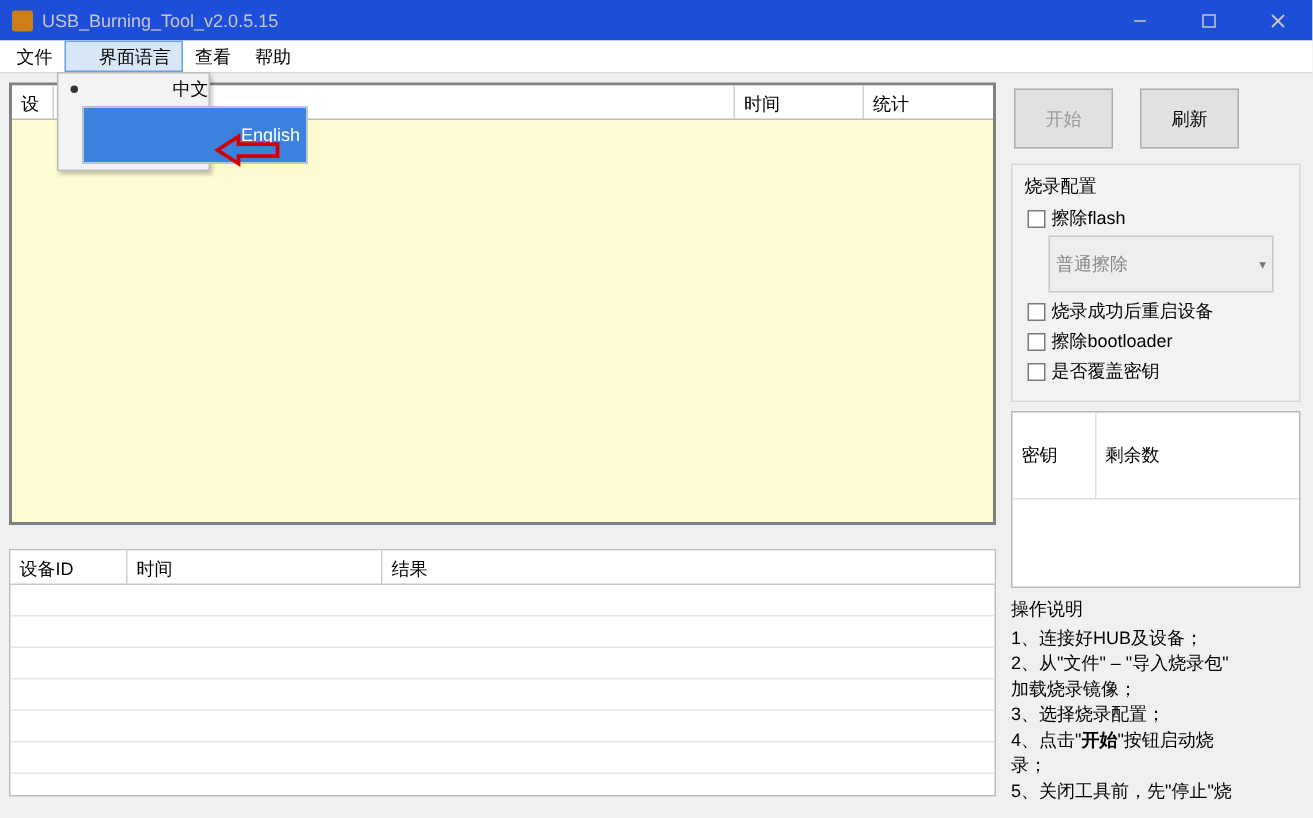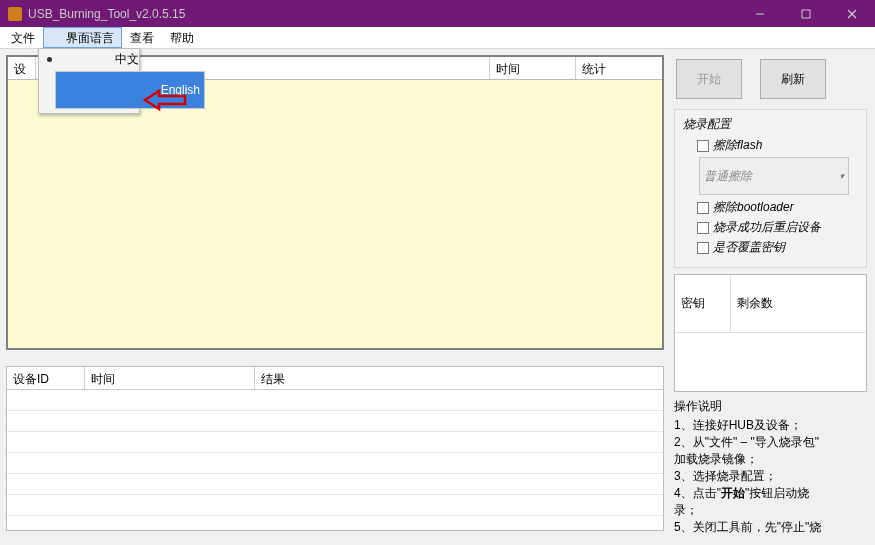--- a/index.html
+++ b/index.html
@@ -1,20 +1,20 @@
 <!DOCTYPE html>
 <html><head>
 <meta charset="utf-8">
 <style>
   * { box-sizing: border-box; }
   html, body { margin: 0; padding: 0; width: 875px; height: 545px; font-family: "Tahoma","Microsoft YaHei","SimSun",sans-serif; font-size: 12px; overflow: hidden; }
   body { background:#f0f0f0; }
 
   
-  .titlebar { height:27px; background:#701a75; color:#aaa; display:flex; align-items:center; }
+  .titlebar { height:27px; background:#1d4ed8; color:#aaa; display:flex; align-items:center; }
   .titlebar .app-ico { width:14px; height:14px; margin:0 6px 0 8px; background:#cf7f1a; display:inline-block; border-radius:2px; }
   .titlebar .title { flex:1; color:#c8c8c8; font-size:12px; }
   .titlebar .winbtn { width:46px; height:27px; display:flex; align-items:center; justify-content:center; color:#c8c8c8; }
   .titlebar svg{ stroke:#c8c8c8; }
 
   
   .menubar { height:22px; background:#fff; border-bottom:1px solid #d8d8d8; display:flex; align-items:stretch; padding:0 3px; position:relative; }
   .menubar .item { padding:3px 8px 0 8px; height:21px; cursor:default; }
   .menubar .item.active { border:1px solid #6aa3e8; background:#d8e7f8; padding:2px 7px 0 22px; }
 
@@ -43,23 +43,23 @@
 
   
   .arrow { position:absolute; top:40px; left:145px; z-index:40; }
   .arrow svg { overflow:visible; }
 
   
   .btnrow { display:flex; gap:18px; padding:4px 2px 4px 2px; }
   .btn { width:66px; height:40px; background:#e1e1e1; border:1px solid #adadad; display:flex; align-items:center; justify-content:center; }
   .btn.disabled { color:#9a9a9a; }
 
-  .panel { border:1px solid #d7d7d7; background:#f3f3f3; padding:6px 8px 8px 8px;font-style:italic; }
+  .panel { border:1px solid #d7d7d7; background:#f3f3f3; padding:6px 8px 8px 8px; }
   .panel .ptitle { margin-bottom:4px; }
-  .chkrow { display:flex; align-items:center; gap:4px; margin:3px 14px; }
+  .chkrow { display:flex; align-items:center; gap:4px; margin:3px 2px; }
   .chkbox { width:12px; height:12px; border:1px solid #7a7a7a; background:#fff; display:inline-block; }
   .sel { width:150px; height:20px; border:1px solid #c8c8c8; background:#eee; color:#888; padding:18px 4px; margin:2px 0 4px 16px; display:flex; align-items:center; justify-content:space-between; }
   .sel .caret { font-size:9px; color:#777; }
 
   .keybox { border:1px solid #b8b8b8; background:#fff; height:118px; }
   .keybox .krow { display:flex; border-bottom:1px solid #ddd; }
   .keybox .kcell { padding:20px 6px; }
   .kcell:first-child { width:56px; border-right:1px solid #e0e0e0; }
 
   .instr { }
@@ -154,25 +154,25 @@
       <div class="chkrow">
         <span class="chkbox"></span>
         <span>擦除flash</span>
       </div>
       <div class="sel">
         <span>普通擦除</span>
         <span class="caret">▾</span>
       </div>
       <div class="chkrow">
         <span class="chkbox"></span>
+        <span>烧录成功后重启设备</span>
+      </div>
+      <div class="chkrow">
+        <span class="chkbox"></span>
         <span>擦除bootloader</span>
-      </div>
-      <div class="chkrow">
-        <span class="chkbox"></span>
-        <span>烧录成功后重启设备</span>
       </div>
       <div class="chkrow">
         <span class="chkbox"></span>
         <span>是否覆盖密钥</span>
       </div>
     </div>
 
     <div class="keybox">
       <div class="krow">
         <div class="kcell">密钥</div>

